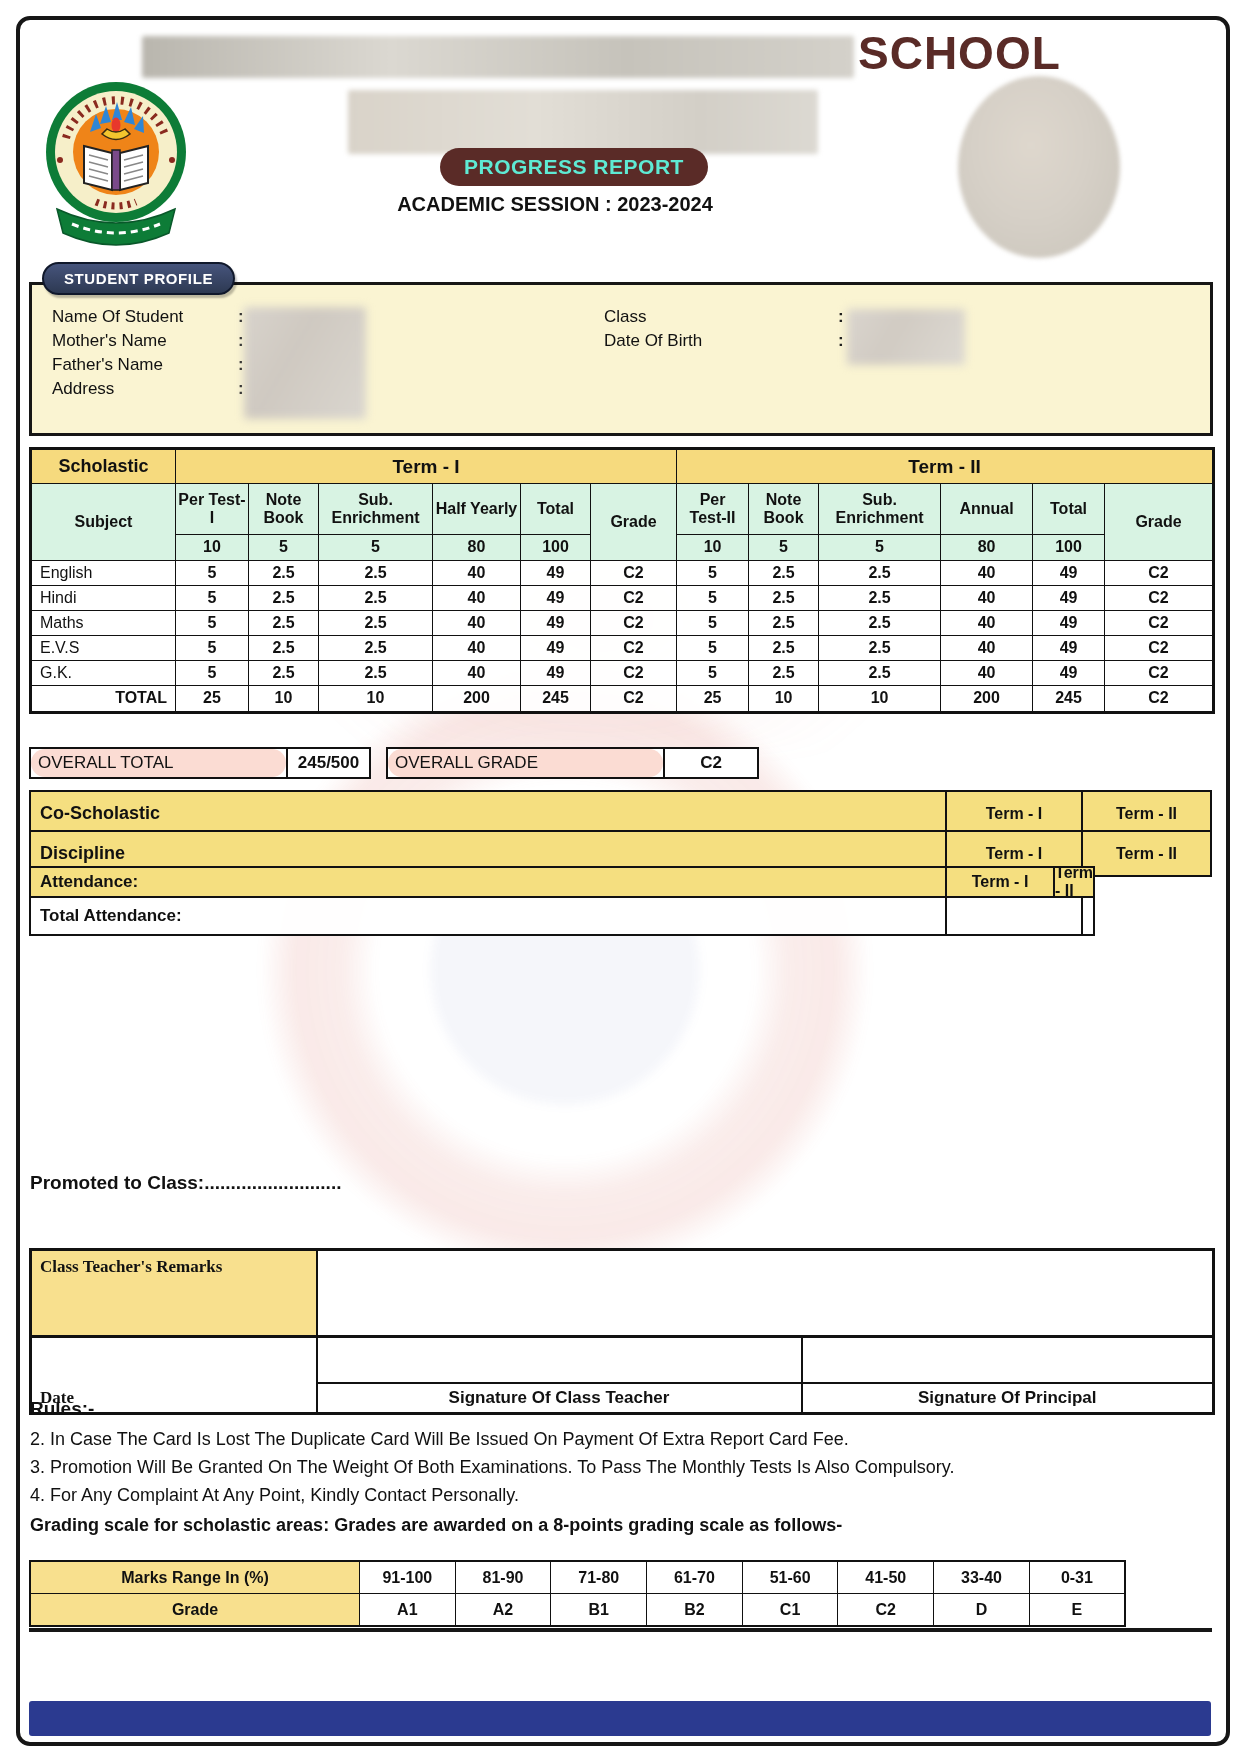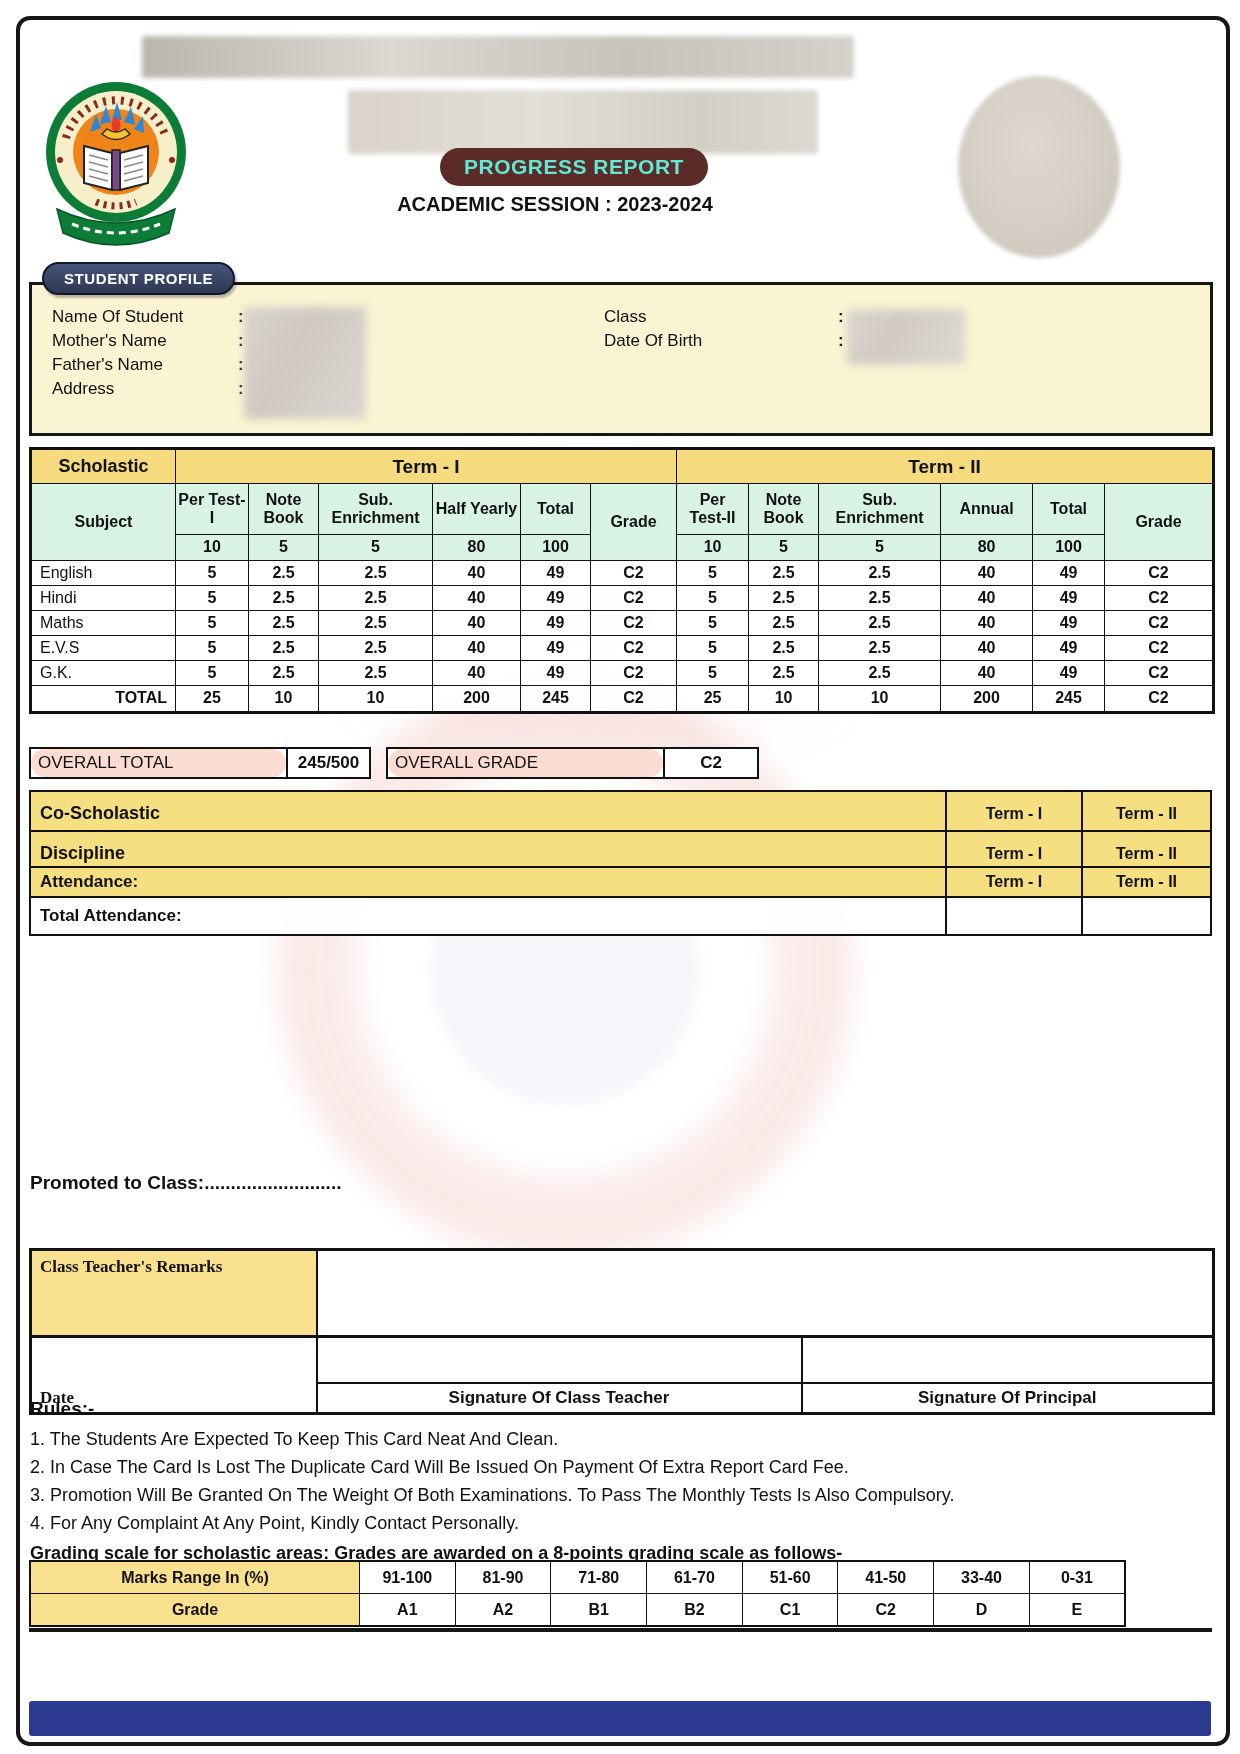--- a/index.html
+++ b/index.html
@@ -70,21 +70,21 @@
   .ob3{width:369px;margin-left:15px;} .ob3 .olabel{width:268px;} .ob3 .ovalue{flex:1;}
 
   
   .secbar{position:absolute;left:29px;width:1183px;height:47px;border:2.5px solid #111;background:#f5df80;
           display:flex;z-index:1;box-sizing:border-box;}
   .secbar .slabel{flex:none;width:905px;display:flex;align-items:center;padding-left:9px;font-size:18px;font-weight:700;}
   .secbar .t1{width:134px;border-left:2px solid #111;display:flex;align-items:center;justify-content:center;font-size:16px;font-weight:700;}
   .secbar .t2{flex:1;border-left:2px solid #111;display:flex;align-items:center;justify-content:center;font-size:16px;font-weight:700;}
   .bar-co{top:790px;} .bar-disc{top:830px;}
 
-  .att{position:absolute;left:29px;top:866px;width:1183px;border:2.5px solid #111;z-index:1;box-sizing:border-box;background:rgba(255,255,255,0.92);}
+  .att{position:absolute;left:29px;top:866px;width:1066px;border:2.5px solid #111;z-index:1;box-sizing:border-box;background:rgba(255,255,255,0.92);}
   .att-head{height:28px;background:#f5df80;display:flex;border-bottom:2px solid #111;}
   .att-head .slabel{flex:none;width:905px;display:flex;align-items:center;padding-left:9px;font-size:17px;font-weight:700;}
   .att-head .t1{width:134px;border-left:2px solid #111;display:flex;align-items:center;justify-content:center;font-size:16px;font-weight:700;}
   .att-head .t2{flex:1;border-left:2px solid #111;display:flex;align-items:center;justify-content:center;font-size:16px;font-weight:700;}
   .att-row{height:36px;display:flex;border-bottom:2px solid #111;}
   .att-row:last-child{border-bottom:none;}
   .att-row .slabel{flex:none;width:905px;display:flex;align-items:center;padding-left:9px;font-size:17px;font-weight:700;}
   .att-row .c1{width:134px;border-left:2px solid #111;}
   .att-row .c2{flex:1;border-left:2px solid #111;}
 
@@ -119,20 +119,21 @@
 </style>
 </head>
 <body>
 
 <div class="page">
   <div class="wm1"></div>
   <div class="wm2"></div>
   <div class="frame"></div>
 
   <div class="redact redact-school"></div>
+  <div class="school-word">SCHOOL</div>
   <div class="redact redact-sub"></div>
   <div class="photo"></div>
 
   <svg class="logo" width="152" height="172" viewBox="0 0 152 172">
     <path d="M17 133 Q76 161 135 133 L129 157 Q76 181 23 157 Z" fill="#0d7c37" stroke="#09582a" stroke-width="1.5"></path>
     <path d="M32 148 Q76 166 120 148" stroke="#ffffff" stroke-width="3" stroke-dasharray="7 5" fill="none"></path>
     <circle cx="76" cy="76" r="70" fill="#0d7c37"></circle>
     <circle cx="76" cy="76" r="61" fill="#f6efc9"></circle>
     <path d="M26 62 A52 52 0 0 1 126 62" fill="none" stroke="#8a2a1f" stroke-width="8" stroke-dasharray="3 6"></path>
     <path d="M56 126 A52 52 0 0 0 96 126" fill="none" stroke="#8a2a1f" stroke-width="7" stroke-dasharray="3 5"></path>
@@ -386,21 +387,20 @@
       <tr class="rem-sign">
         <td>Signature Of Class Teacher</td>
         <td>Signature Of Principal</td>
       </tr>
     </tbody>
   </table>
 
   <div class="rules">
     <div class="rules-title">Rules:-</div>
     <div>
-        <div class="rule-line">1. The Students Are Expected To Keep This Card Neat And Clean.</div>
         <div class="rule-line">2. In Case The Card Is Lost The Duplicate Card Will Be Issued On Payment Of Extra Report Card Fee.</div>
         <div class="rule-line">3. Promotion Will Be Granted On The Weight Of Both Examinations. To Pass The Monthly Tests Is Also Compulsory.</div>
         <div class="rule-line">4. For Any Complaint At Any Point, Kindly Contact Personally.</div>
       </div>
     <div class="grading-note">Grading scale for scholastic areas: Grades are awarded on a 8-points grading scale as follows-</div>
   </div>
 
   <table class="grade-table">
     <tbody>
       <tr>

